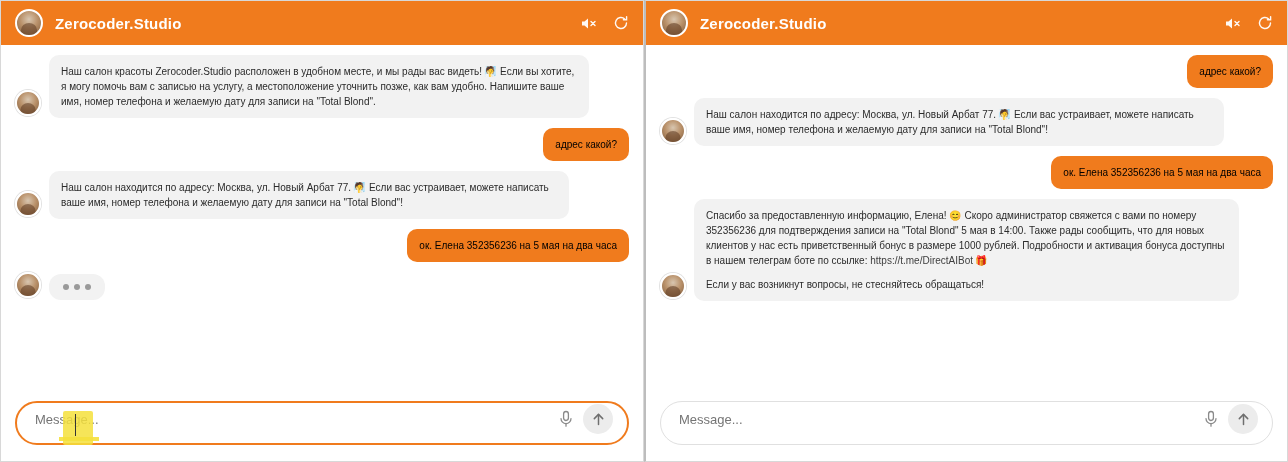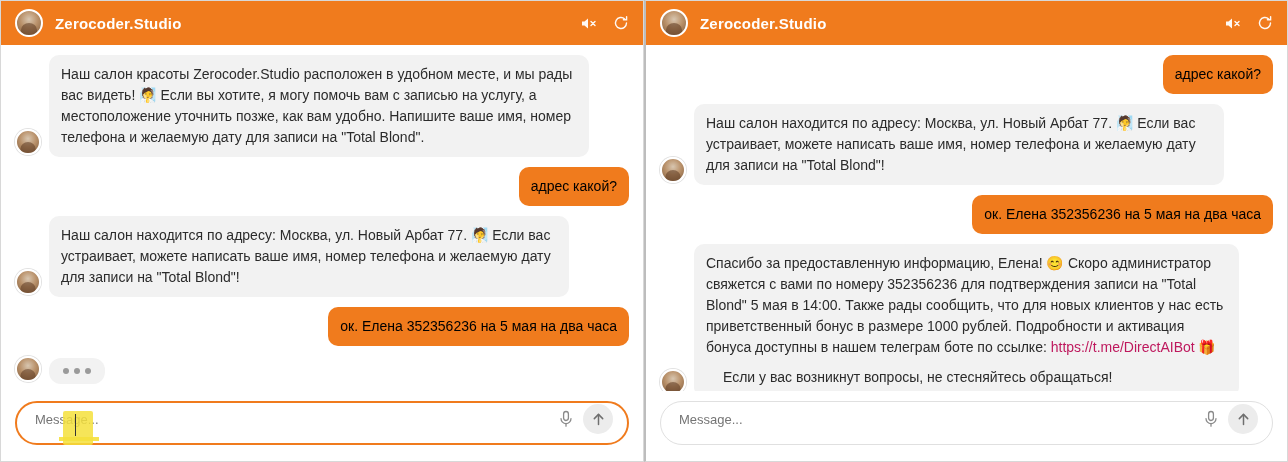--- a/index.html
+++ b/index.html
@@ -134,36 +134,36 @@
     width: 15px;
     height: 13px;
     border-radius: 50% 50% 40% 40%;
     background: #5c3b22;
     opacity: .55;
   }
 
   .bubble {
     border-radius: 10px;
     padding: 9px 12px;
-    font-size: 14px;
+    font-size: 10px;
     line-height: 1.5;
     max-width: 540px;
     box-sizing: border-box;
     word-wrap: break-word;
   }
   .bubble.bot {
     background: #f2f2f2;
     color: #2b2b2b;
   }
   .bubble.user {
     background: #F07B1D;
     color: #000000;
   }
   .bubble a {
-    color: #be185d;
+    color: #404040;
     text-decoration: none;
   }
   .typing {
     background: #f2f2f2;
     border-radius: 12px;
     padding: 10px 14px;
     display: inline-flex;
     gap: 5px;
     align-items: center;
   }
@@ -371,21 +371,21 @@
       </div>
 
       <div class="row user">
         <div class="bubble user">ок. Елена 352356236 на 5 мая на два часа</div>
       </div>
 
       <div class="row bot">
         <div class="msg-avatar"></div>
         <div class="bubble bot" style="max-width:545px;">
           <span>Спасибо за предоставленную информацию, Елена! 😊 Скоро администратор свяжется с вами по номеру 352356236 для подтверждения записи на "Total Blond" 5 мая в 14:00. Также рады сообщить, что для новых клиентов у нас есть приветственный бонус в размере 1000 рублей. Подробности и активация бонуса доступны в нашем телеграм боте по ссылке: </span><a href="#">https://t.me/DirectAIBot</a><span> 🎁</span>
-          <div style="margin-top:9px;margin-left:17px;">Если у вас возникнут вопросы, не стесняйтесь обращаться!</div>
+          <div style="margin-top:9px;">Если у вас возникнут вопросы, не стесняйтесь обращаться!</div>
         </div>
       </div>
 
     </div>
 
     <div class="composer-wrap">
       <div class="composer">
         <input class="composer-input" placeholder="Message..." style="">
         <div class="composer-icons">
           <span class="mic-icon">

